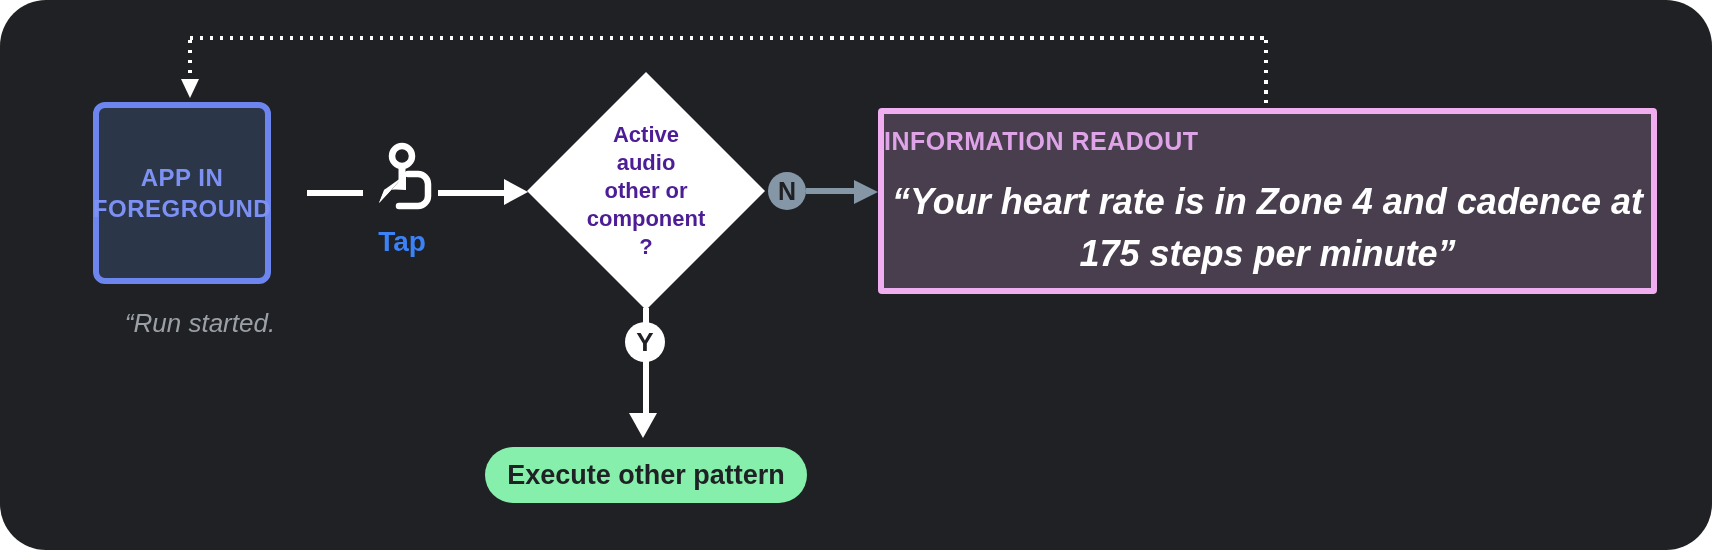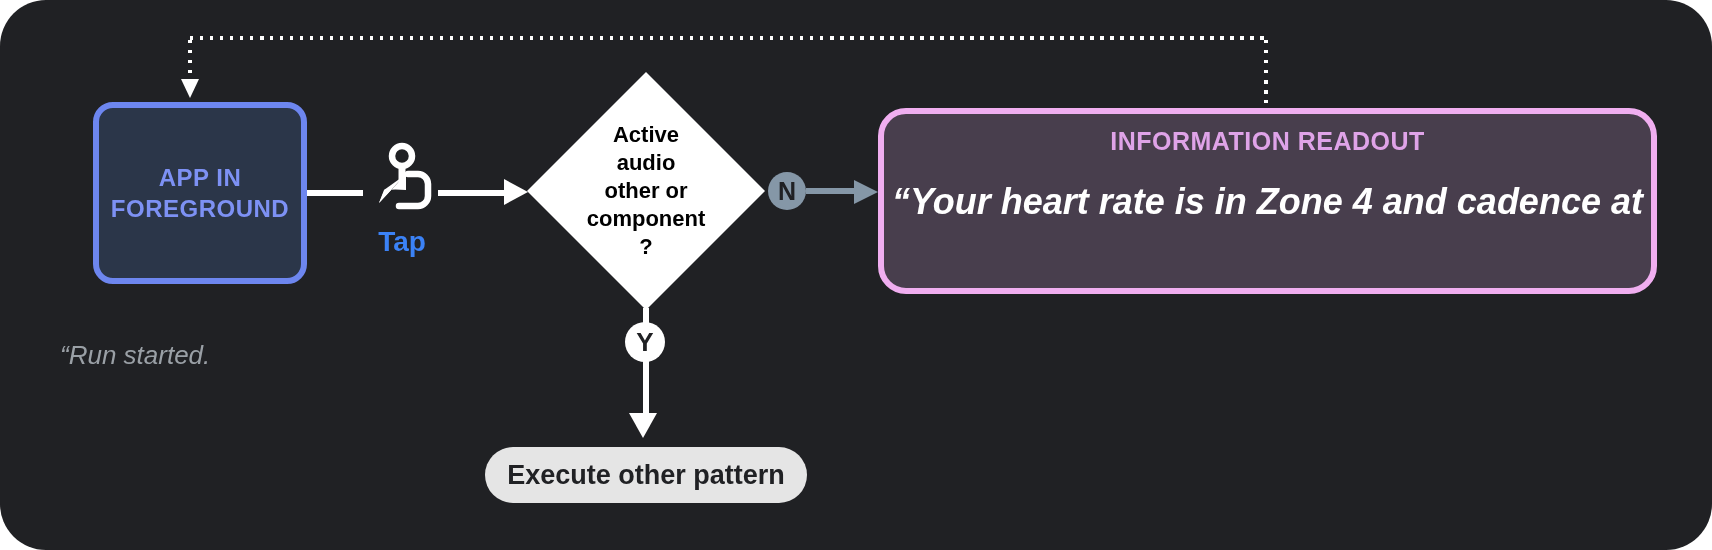--- a/index.html
+++ b/index.html
@@ -15,82 +15,82 @@
     background-image:repeating-linear-gradient(180deg,#fff 0 3.5px,transparent 3.5px 10px);}
   .loop-top{left:190px;top:36px;width:1078px;}
   .loop-left{left:188px;top:40px;height:38px;}
   .loop-right{left:1264px;top:40px;height:66px;}
   .arrow-down-white{position:absolute;width:0;height:0;
     border-left:9px solid transparent;border-right:9px solid transparent;
     border-top:19px solid #fff;}
   .loop-arrowhead{left:181px;top:79px;}
   
   .node-blue{
-    position:absolute;left:93px;top:102px;width:214px;height:182px;
-    box-sizing:border-box;border:6px solid #6d86ef;border-radius:20px;
+    position:absolute;left:93px;top:102px;width:178px;height:182px;
+    box-sizing:border-box;border:6px solid #6d86ef;border-radius:12px;
     background:#2b3649;display:flex;align-items:center;justify-content:center;
   }
   .node-blue .lbl{
     width:180px;text-align:center;font-weight:bold;font-size:24px;
     line-height:1.3;letter-spacing:0.5px;color:#7d91f4;
   }
   .caption{
-    position:absolute;left:60px;top:306px;width:280px;text-align:left;
-    font-style:italic;font-size:26px;line-height:1.35;color:#9aa0a6;margin-top:32px;
+    position:absolute;left:60px;top:306px;width:280px;text-align:center;
+    font-style:italic;font-size:26px;line-height:1.35;color:#9aa0a6;
   }
   
   .line-h{position:absolute;height:6px;background:#fff;}
   .line-v{position:absolute;width:6px;background:#fff;}
   .seg1{left:307px;top:190px;width:56px;}
   .seg2{left:438px;top:190px;width:68px;}
   .arrow-right-white{position:absolute;width:0;height:0;
     border-top:13px solid transparent;border-bottom:13px solid transparent;
     border-left:24px solid #fff;left:504px;top:179px;}
   
   .tap-icon{position:absolute;left:366px;top:142px;}
   .tap-label{position:absolute;left:346px;top:226px;width:112px;text-align:center;
     color:#3b82f6;font-weight:bold;font-size:28px;}
   
   .diamond{
     position:absolute;left:527px;top:72px;width:238px;height:238px;
     background:#fff;clip-path:polygon(50% 0,100% 50%,50% 100%,0 50%);
     display:flex;align-items:center;justify-content:center;
   }
   .diamond .dtext{text-align:center;font-weight:bold;font-size:22px;
-    line-height:1.27;color:#000000;}
+    line-height:1.27;color:#4c1d95;}
   
   .badge{position:absolute;border-radius:50%;display:flex;align-items:center;
     justify-content:center;font-weight:bold;color:#202124;}
   .badge-n{left:768px;top:172px;width:38px;height:38px;background:#8597a7;font-size:25px;}
   .badge-y{left:625px;top:322px;width:40px;height:40px;background:#fff;font-size:26px;}
   
   .n-line{left:806px;top:188px;width:50px;background:#8597a7;}
   .arrow-right-slate{position:absolute;width:0;height:0;
     border-top:12px solid transparent;border-bottom:12px solid transparent;
     border-left:24px solid #8597a7;left:854px;top:180px;}
   
   .y-stub{left:643px;top:308px;height:15px;}
   .y-line{left:643px;top:361px;height:52px;}
   .y-arrowhead{left:629px;top:413px;border-left-width:14px;border-right-width:14px;
     border-top-width:25px;}
   
   .readout{
     position:absolute;left:878px;top:108px;width:779px;height:186px;
-    box-sizing:border-box;border:6px solid #f0aef0;border-radius:28px;
-    background:#483e4d;display:flex;flex-direction:column;align-items:center;
+    box-sizing:border-box;border:6px solid #f0aef0;border-radius:4px;
+    background:#483e4d;display:flex;flex-direction:column;
   }
   .readout .title{margin-top:13px;font-weight:bold;font-size:25px;
     letter-spacing:0.5px;color:#dfa3e8;}
   .readout .quote{margin-top:20px;text-align:center;font-weight:bold;
     font-style:italic;font-size:36px;line-height:1.45;color:#fff;}
   .readout .quote div{white-space:nowrap;}
   
   .pill{
     position:absolute;left:485px;top:447px;width:322px;height:56px;
-    border-radius:28px;background:#e5e5e5;display:flex;align-items:center;
+    border-radius:28px;background:#86efac;display:flex;align-items:center;
     justify-content:center;font-weight:bold;font-size:27px;color:#202124;
   }
 </style>
 </head>
 <body>
 
 <div class="stage">
 
   <div class="dot-h loop-top"></div>
   <div class="dot-v loop-left"></div>
@@ -129,20 +129,21 @@
   <div class="badge badge-n">
     <span>N</span>
   </div>
   <div class="line-h n-line"></div>
   <div class="arrow-right-slate"></div>
 
   <div class="readout">
     <div class="title">INFORMATION READOUT</div>
     <div class="quote">
       <div>“Your heart rate is in Zone 4 and cadence at</div>
+      <div>175 steps per minute”</div>
     </div>
   </div>
 
   <div class="line-v y-stub"></div>
   <div class="badge badge-y">
     <span>Y</span>
   </div>
   <div class="line-v y-line"></div>
   <div class="arrow-down-white y-arrowhead"></div>
 

